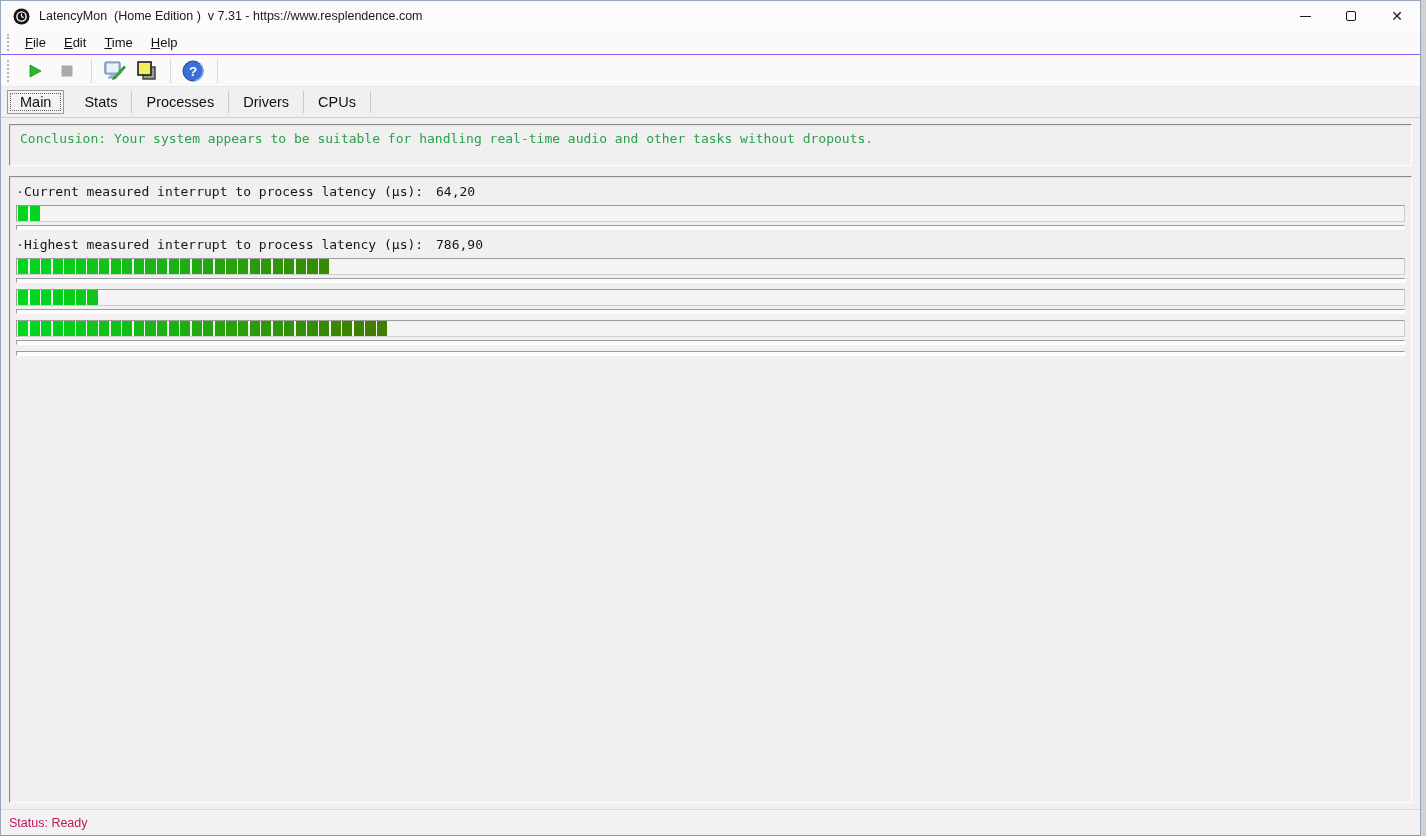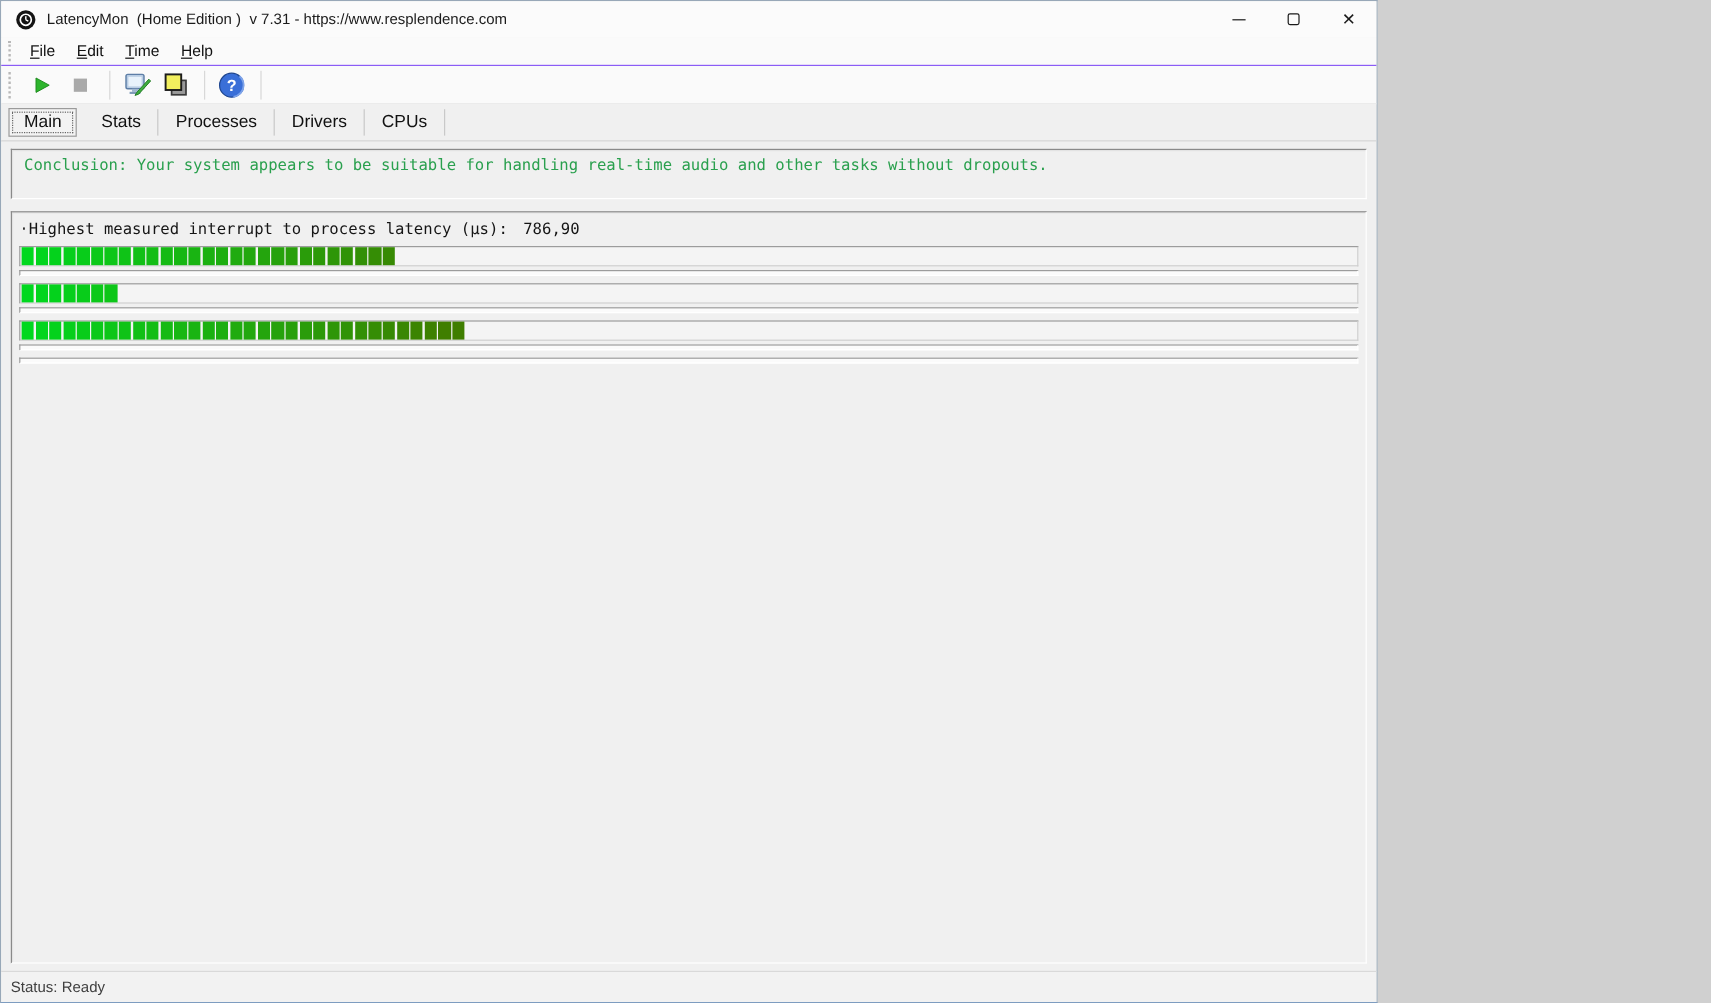--- a/index.html
+++ b/index.html
@@ -1,20 +1,20 @@
 <!DOCTYPE html>
 <html><head>
 <meta charset="utf-8">
 <style>
   * { box-sizing: border-box; margin: 0; padding: 0; }
   html, body { width: 1426px; height: 836px; overflow: hidden; }
   body { font-family: "Liberation Sans", sans-serif; background: #d0d0d0; }
 
   .window {
-    width: 1148px; height: 836px;
+    width: 1421px; height: 836px;
     display: flex; flex-direction: column;
     background: #f0f0f0;
     border: 1px solid #98a8b8;
     border-bottom-color: #7d9cc0;
   }
 
   
   .titlebar {
     height: 30px; background: #fbfbfb; flex: 0 0 30px;
     display: flex; align-items: center; padding-left: 12px;
@@ -109,21 +109,21 @@
     margin-top: 3px; height: 5px; width: 100%;
     background: #fbfbfb;
     border: 1px solid; border-color: #9c9c9c #ffffff #ffffff #9c9c9c;
   }
 
   
   .statusbar {
     height: 26px; flex: 0 0 26px; background: #f2f2f2;
     border-top: 1px solid #d9d9d9;
     display: flex; align-items: center; padding-left: 8px;
-    font-size: 12.5px; color: #404040;
+    font-size: 12.5px; color: #be185d;
   }
 </style>
 </head>
 <body>
 
 <div class="window">
 
   <div class="titlebar">
     <svg class="app-icon" viewBox="0 0 17 17">
       <circle cx="8.5" cy="8.5" r="8" fill="#141414"></circle>
@@ -213,20 +213,30 @@
   </div>
 
   <div class="content">
 
 
     <div class="panel panel-b mono">
       <div class="mono-line" id="conclusion-text" style="color: rgb(42, 160, 78);">Conclusion: Your system appears to be suitable for handling real-time audio and other tasks without dropouts.</div>
     </div>
 
     <div class="panel panel-c mono" id="rows-container">
+  <div class="m-row">
+    <div class="m-line">
+      <span class="m-dot">·</span><span class="m-label">Current measured interrupt to process latency (µs):</span><span class="m-value">64,20</span><span class="m-extra"></span>
+    </div>
+    <div class="bar-track">
+            <span class="bar-seg" style="background: rgb(0, 216, 30);"></span>
+            <span class="bar-seg" style="background: rgb(2, 213, 29);"></span>
+          </div>
+    <div class="groove"></div>
+  </div>
 
   <div class="m-row">
     <div class="m-line">
       <span class="m-dot">·</span><span class="m-label">Highest measured interrupt to process latency (µs):</span><span class="m-value">786,90</span><span class="m-extra"></span>
     </div>
     <div class="bar-track">
             <span class="bar-seg" style="background: rgb(0, 216, 30);"></span>
             <span class="bar-seg" style="background: rgb(2, 213, 29);"></span>
             <span class="bar-seg" style="background: rgb(4, 210, 28);"></span>
             <span class="bar-seg" style="background: rgb(6, 207, 27);"></span>

